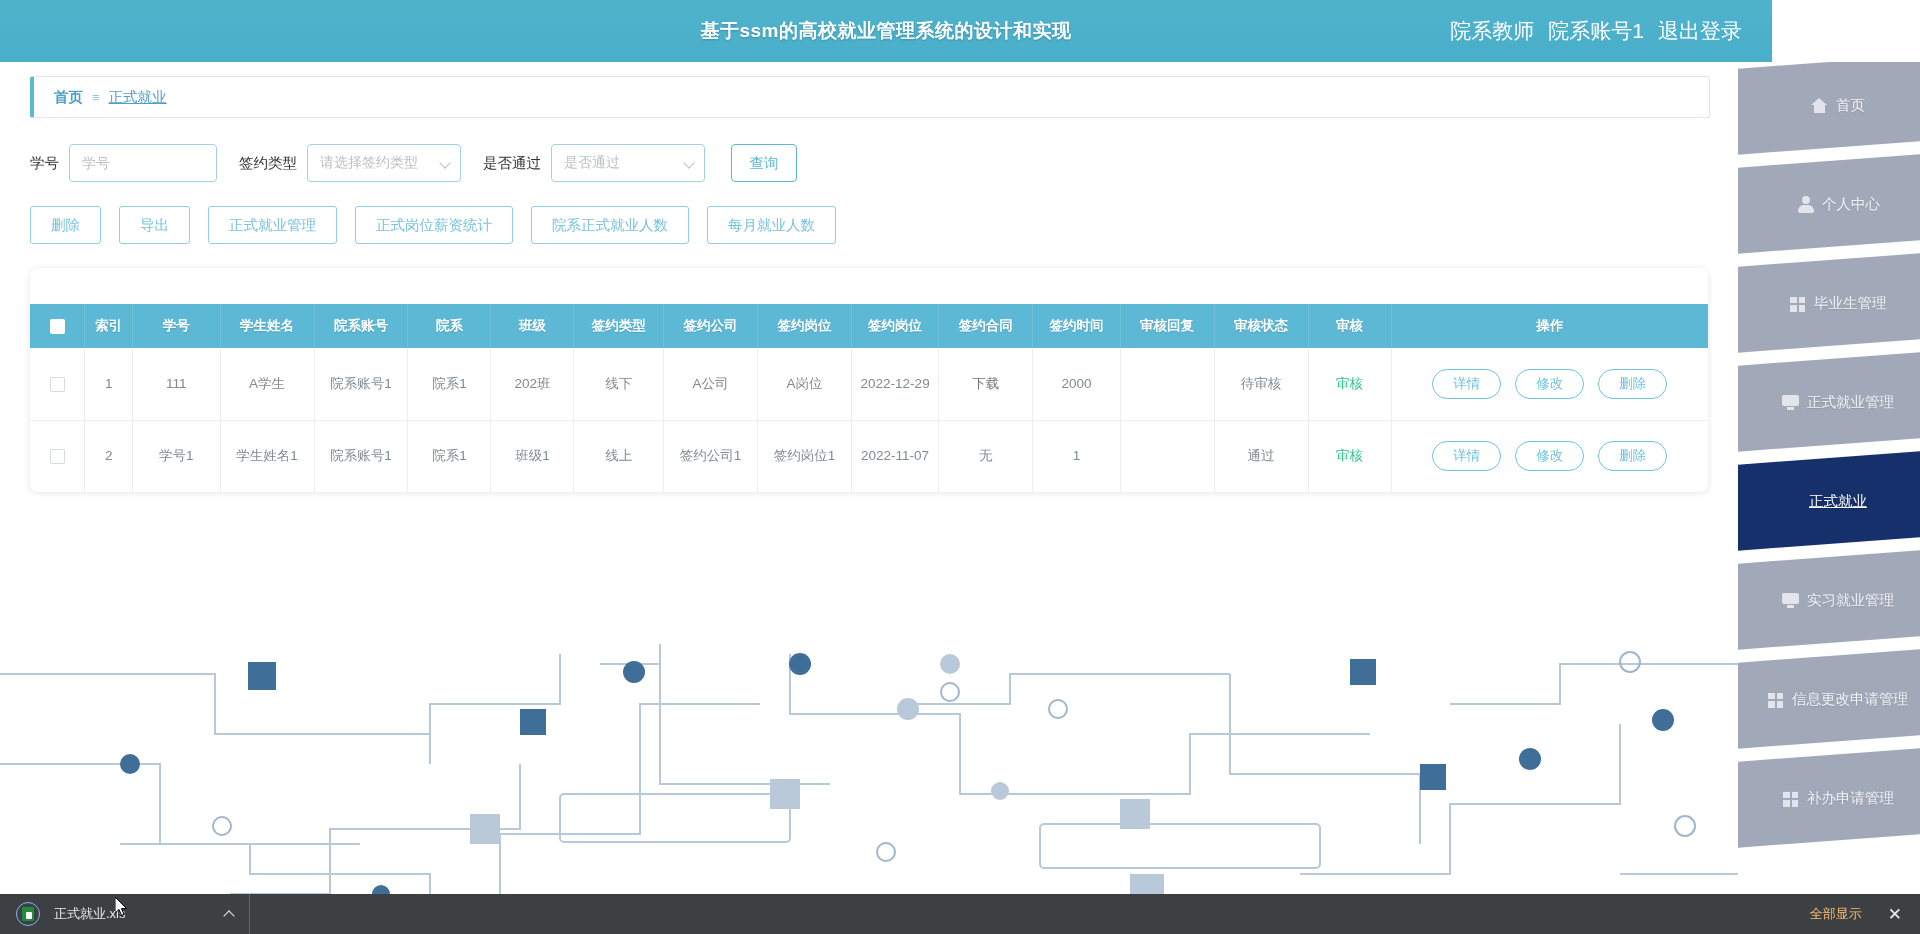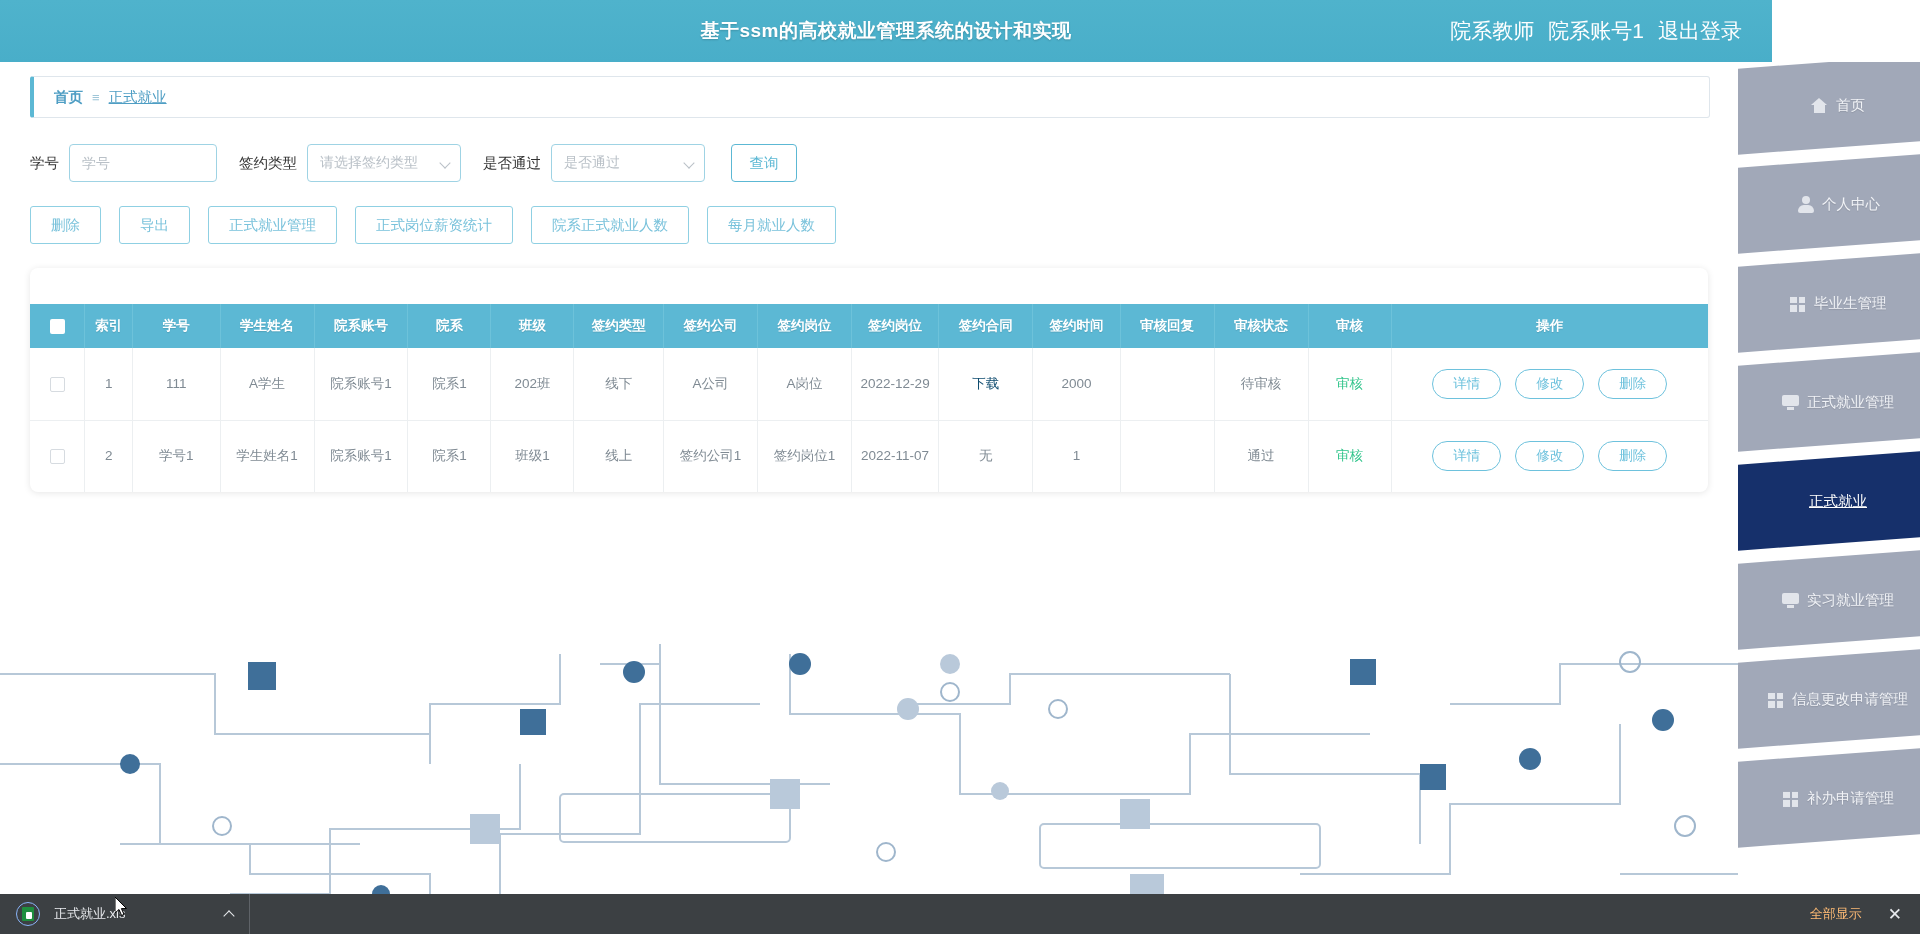--- a/index.html
+++ b/index.html
@@ -153,21 +153,21 @@
     height: 44px; border-right: 1px solid #6dc2da; text-shadow: 0 1px 1px rgba(0,0,0,.12);
   }
   thead th:last-child { border-right: none; }
   tbody td {
     height: 72px; text-align: center; font-size: 13.5px; color: #7f8a93;
     border-bottom: 1px solid #eceff1; border-right: 1px solid #eceff1;
     word-break: break-all; line-height: 1.45; padding: 0 4px;
   }
   tbody td:last-child { border-right: none; }
   tbody tr:last-child td { border-bottom: none; }
-  .cell-link { color: #0c4a6e; cursor: pointer; }
+  .cell-link { color: #737373; cursor: pointer; }
   .cell-audit { color: #2fc48a; cursor: pointer; }
   .ops { display: flex; gap: 14px; justify-content: center; align-items: center; }
   .op-btn {
     border: 1px solid #6ec2dd; color: #6ec2dd; background: #fff;
     border-radius: 16px; height: 30px; padding: 0 20px;
     font-size: 13.5px; cursor: pointer; font-family: inherit;
   }
   .chk {
     width: 15px; height: 15px; border: 1px solid #d6dbe0; border-radius: 2px;
     background: #fff; display: inline-block; vertical-align: middle; cursor: pointer;

